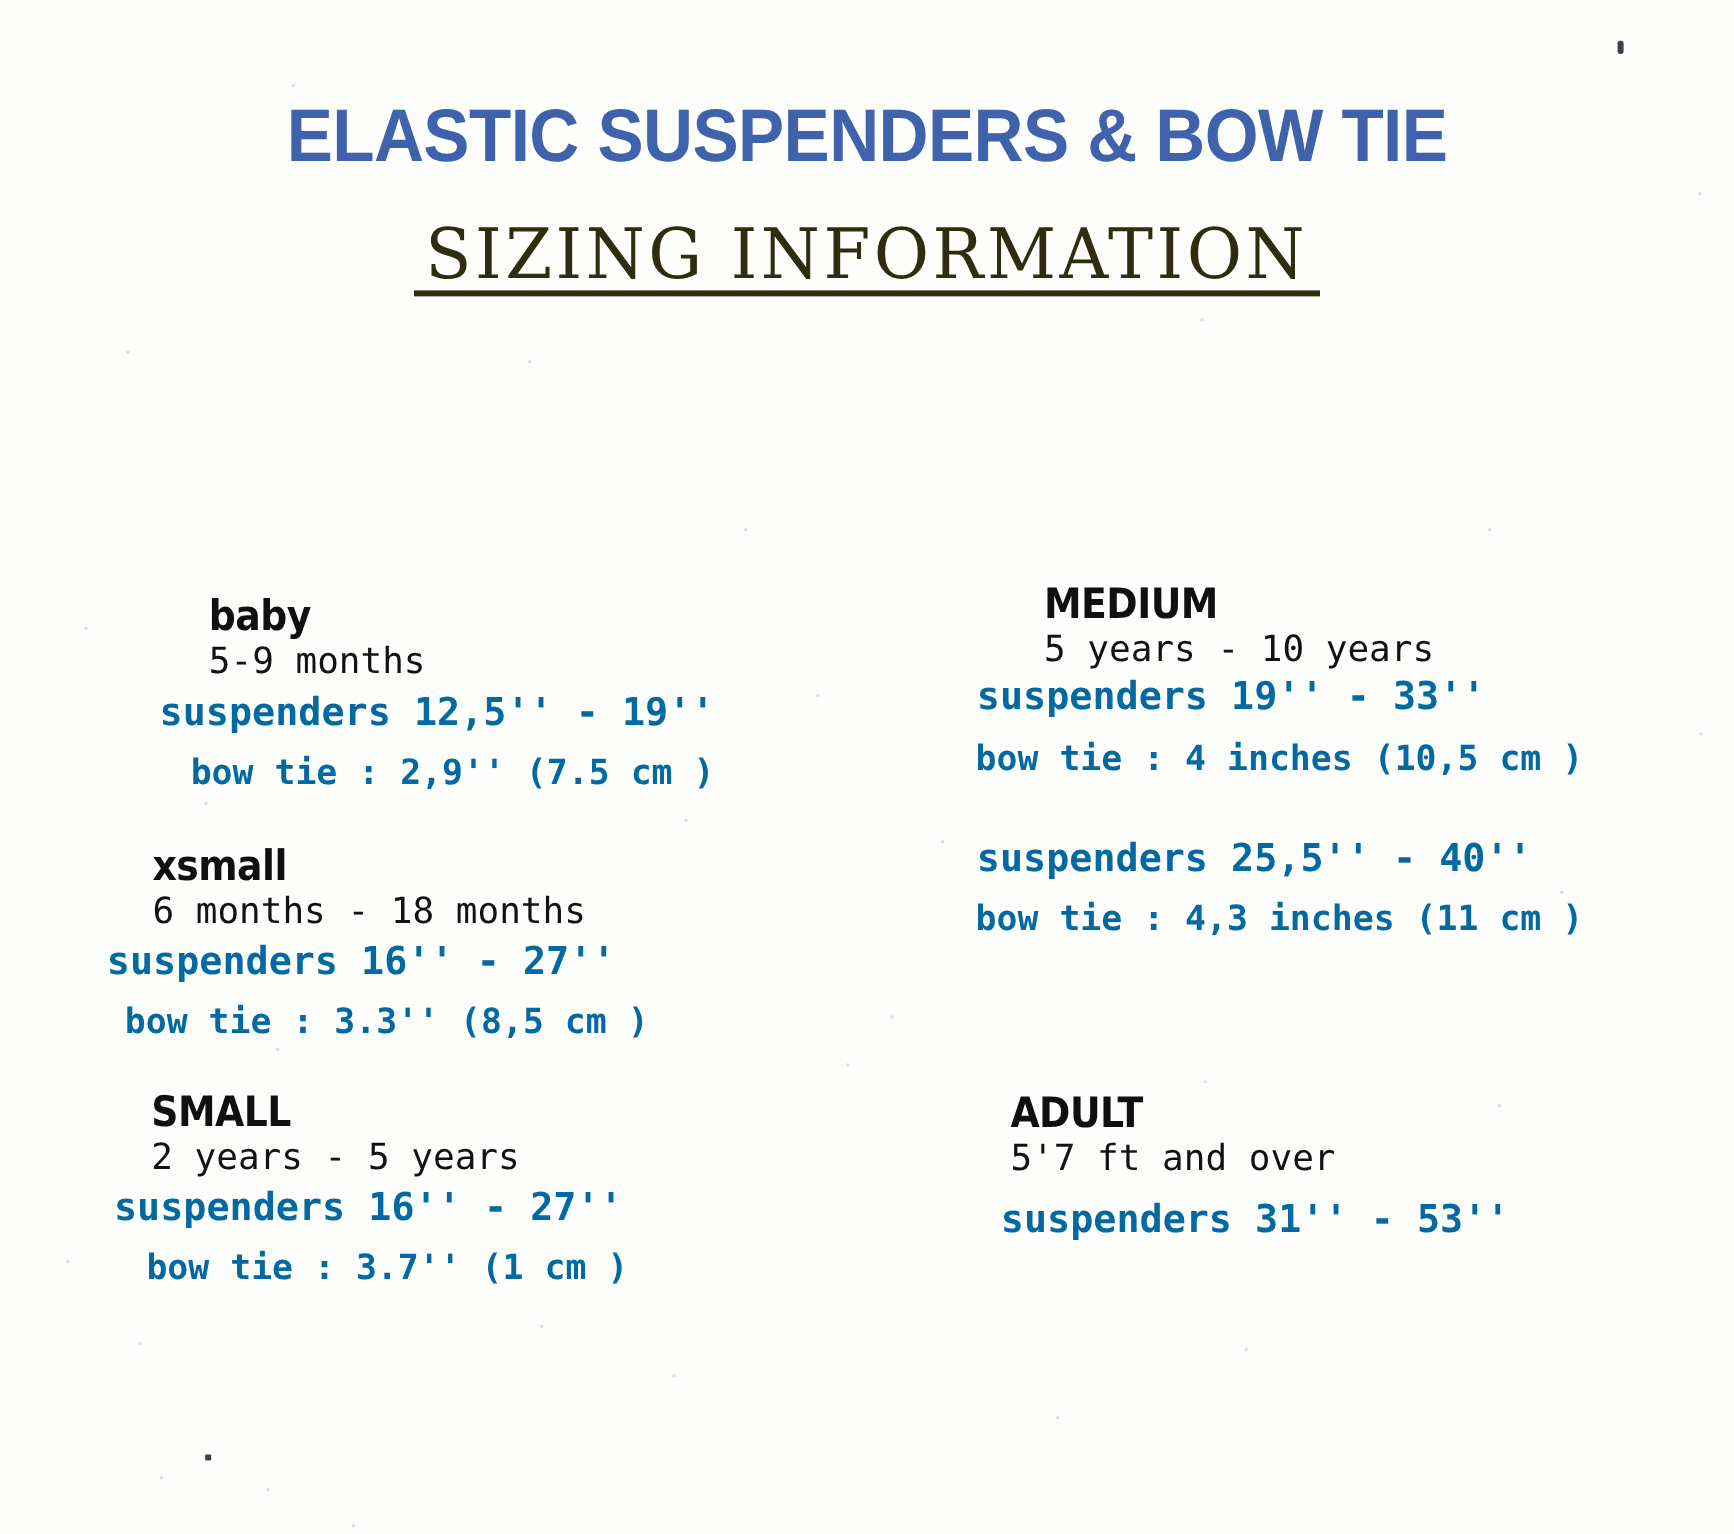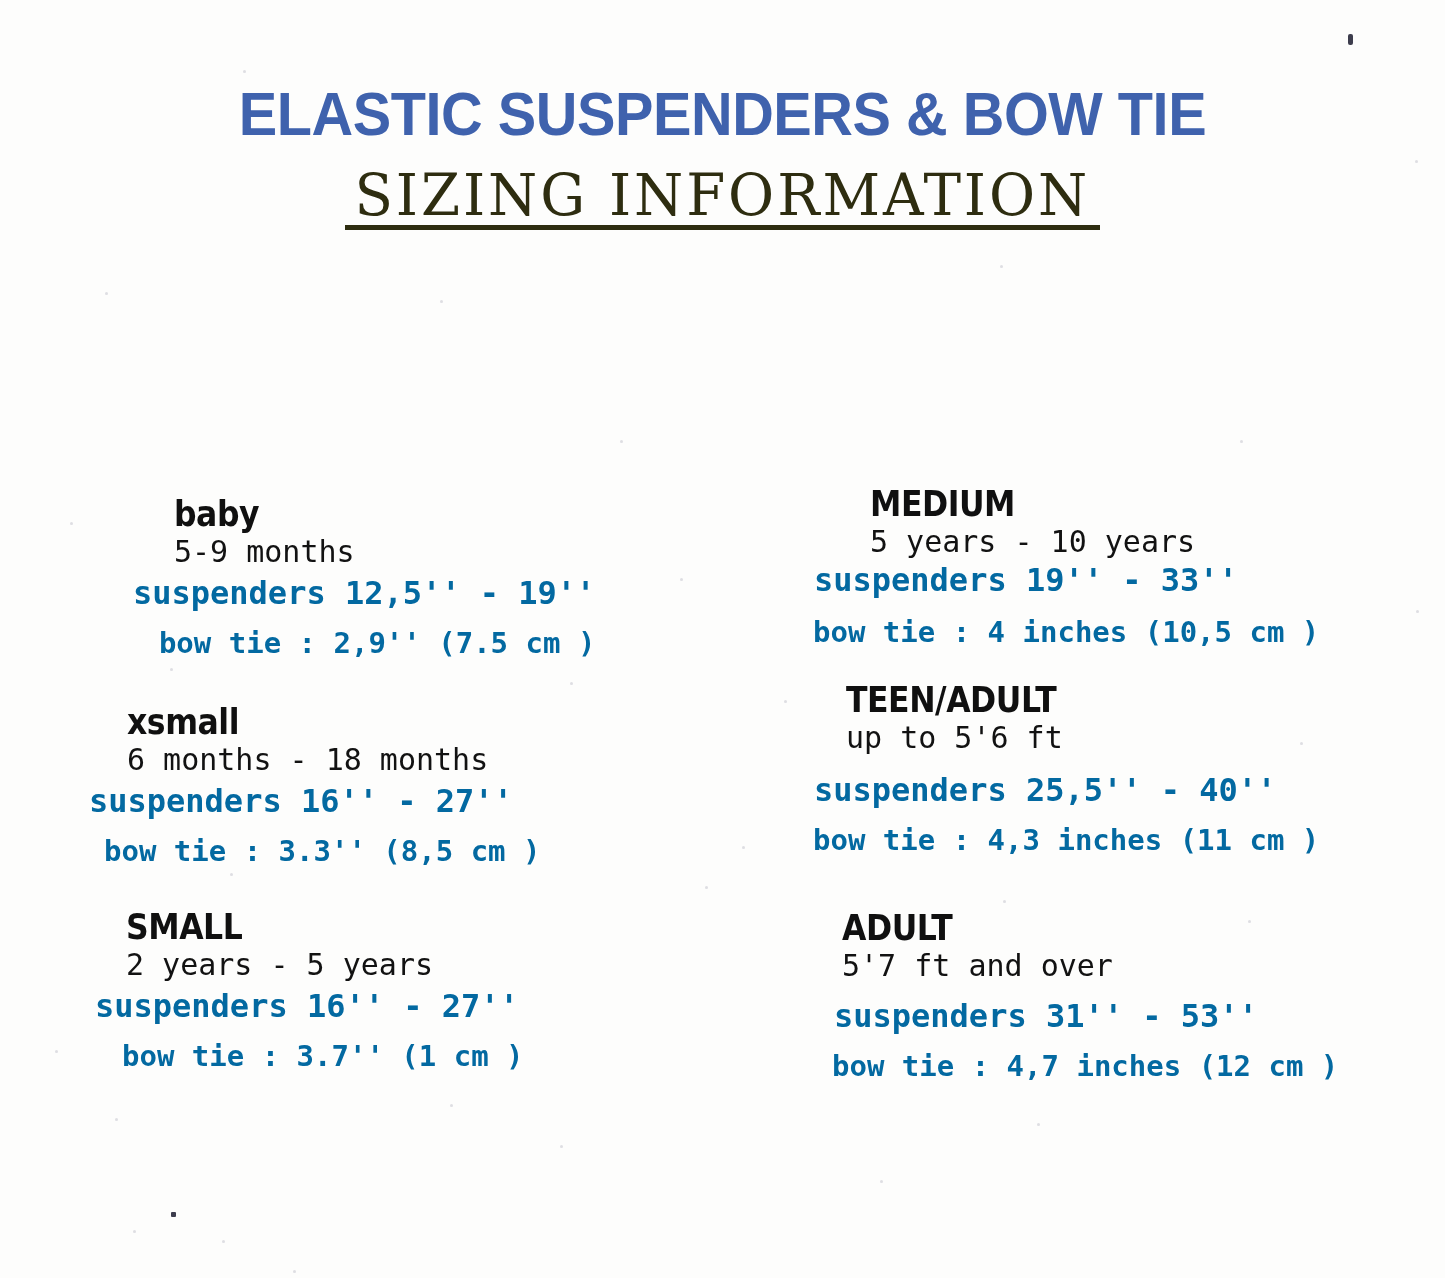--- a/index.html
+++ b/index.html
@@ -44,21 +44,21 @@
     font-weight: bold;
     font-size: 62px;
     line-height: 1.02;
     color: #3f62ad;
     letter-spacing: -0.5px;
     transform: scaleX(0.93);
     transform-origin: center;
     white-space: nowrap;
   }
   #sub-title-wrap {
-    margin-top: 20px;
+    margin-top: 37px;
     display: inline-block;
     position: relative;
   }
   #sub-title {
     font-family: "DejaVu Serif", "Liberation Serif", serif;
     font-weight: 400;
     font-size: 58px;
     line-height: 1.05;
     color: #2e2d10;
     letter-spacing: 3px;
@@ -152,35 +152,30 @@
 <div class="size-block" style="left:812px; top:484px;">
   <div class="head-row">
     <span class="size-name">MEDIUM</span>
     <span class="age-range" style="margin-left:58px;">5 years - 10 years</span>
   </div>
   <div class="red-line susp" style="margin-left:2px; margin-top:2px;">suspenders 19'' - 33''</div>
   <div class="red-line bow" style="margin-left:1px; margin-top:16px;">bow tie : 4 inches (10,5 cm )</div>
 </div>
 
 <div class="size-block" style="left:812px; top:680px;">
-  <div class="head-row">
-    <span class="size-name">TEEN/ADULT</span>
-    <span class="age-range" style="margin-left:34px;">up to 5'6 ft</span>
-  </div>
   <div class="red-line susp" style="margin-left:2px; margin-top:16px;">suspenders 25,5'' - 40''</div>
   <div class="red-line bow" style="margin-left:1px; margin-top:14px;">bow tie : 4,3 inches (11 cm )</div>
 </div>
 
 <div class="size-block" style="left:812px; top:908px;">
   <div class="head-row">
     <span class="size-name">ADULT</span>
     <span class="age-range" style="margin-left:30px;">5'7 ft and over</span>
   </div>
   <div class="red-line susp" style="margin-left:22px; margin-top:14px;">suspenders 31'' - 53''</div>
-  <div class="red-line bow" style="margin-left:20px; margin-top:14px;">bow tie : 4,7 inches (12 cm )</div>
 </div>
 
 <div id="speckles">
   <span class="speck dark" style="left:1348px; top:34px;  width:5px;  height:11px; border-radius:2px;"></span>
   <span class="speck" style="left:243px;  top:70px;  width:3px;  height:3px;"></span>
   <span class="speck" style="left:1415px; top:160px; width:3px;  height:3px;"></span>
   <span class="speck" style="left:105px;  top:292px; width:3px;  height:3px;"></span>
   <span class="speck" style="left:440px;  top:300px; width:3px;  height:3px;"></span>
   <span class="speck" style="left:1000px; top:265px; width:3px;  height:3px;"></span>
   <span class="speck" style="left:620px;  top:440px; width:3px;  height:3px;"></span>

